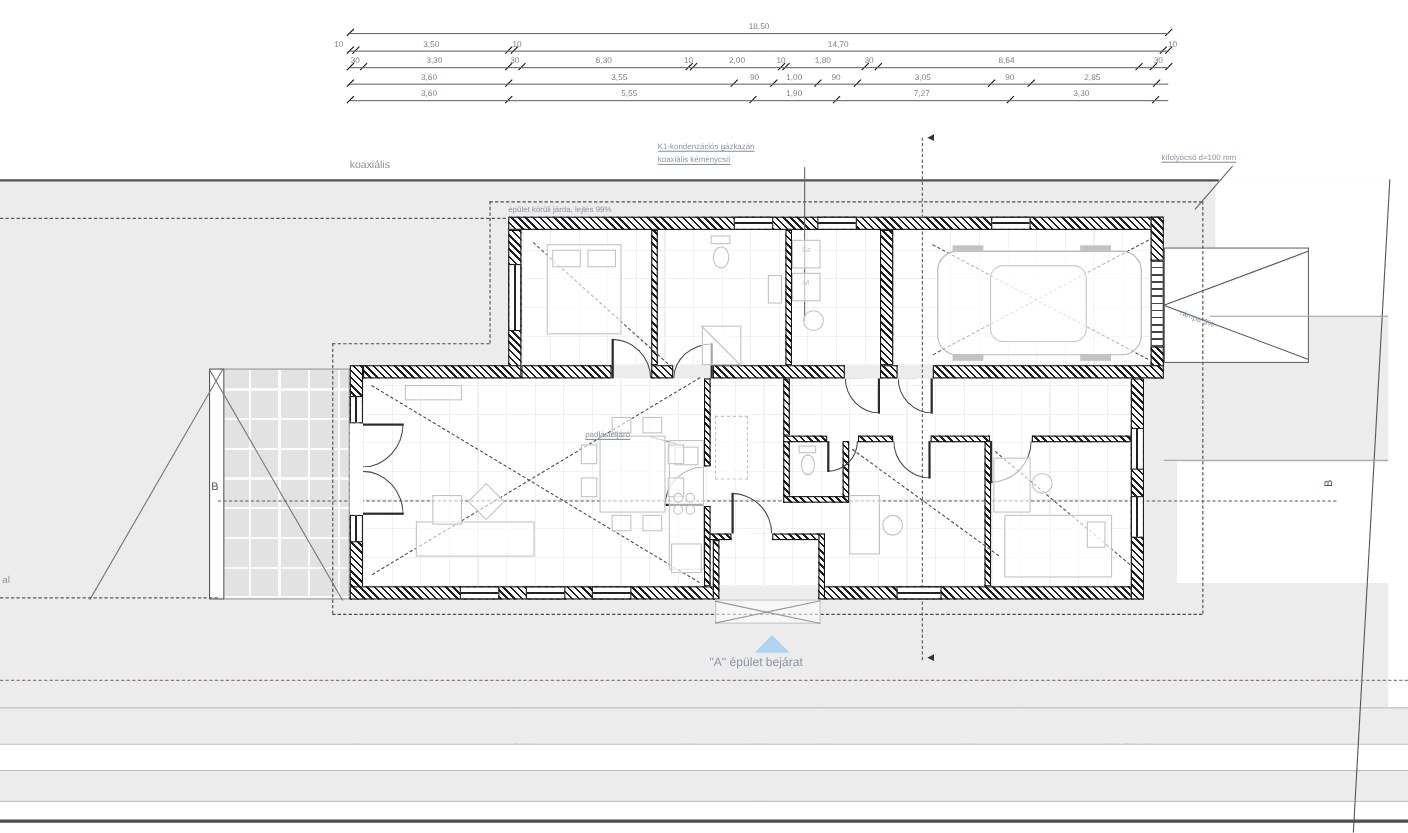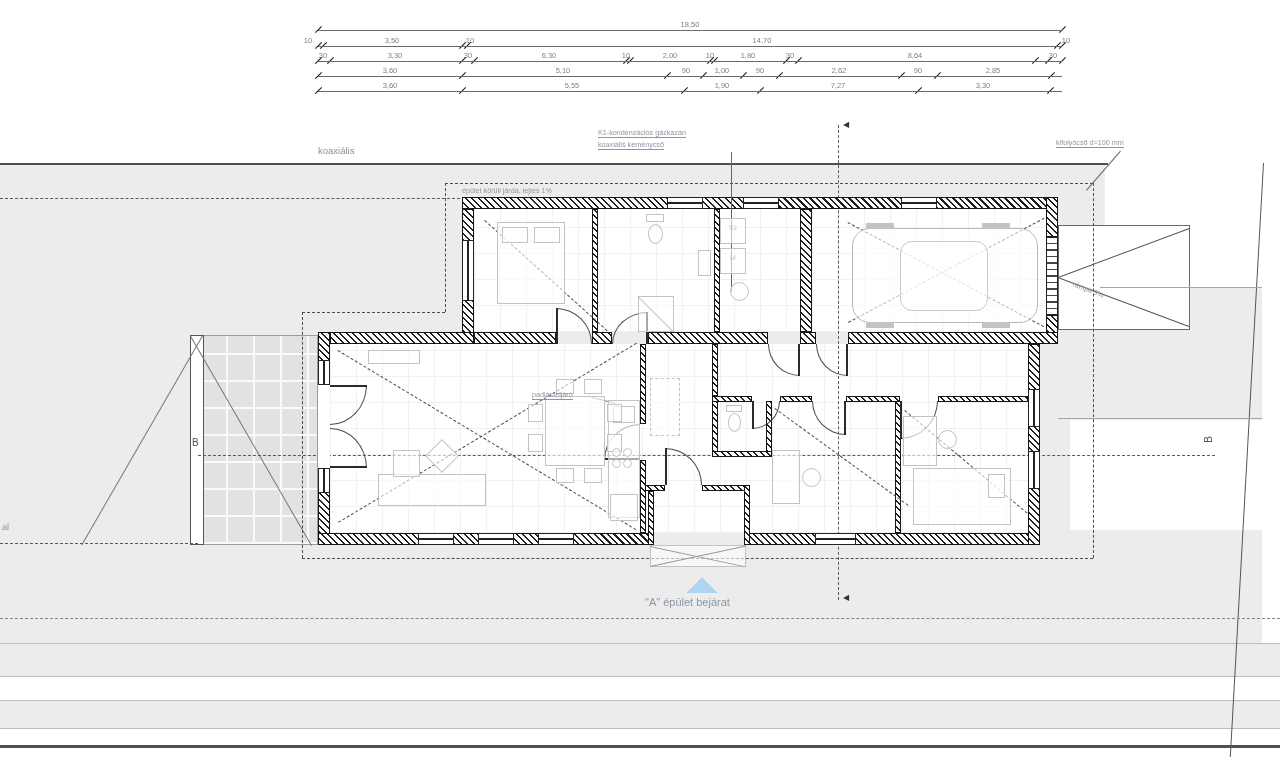--- a/index.html
+++ b/index.html
@@ -403,25 +403,25 @@
     <div class="abs dim" style="left: 390px; top: 89px;">3,60</div>
     <div class="abs tick" style="left: 1045.5px; top: 90px;"></div>
     <div class="abs tick" style="left: 913.5px; top: 90px;"></div>
     <div class="abs tick" style="left: 755.5px; top: 90px;"></div>
     <div class="abs tick" style="left: 679.5px; top: 90px;"></div>
     <div class="abs tick" style="left: 457.5px; top: 90px;"></div>
     <div class="abs tick" style="left: 313.5px; top: 90px;"></div>
     <div class="abs dl-h" style="left: 318px; top: 91px; width: 744px; height: 0px;"></div>
     <div class="abs dim" style="left: 993px; top: 74px;">2,85</div>
     <div class="abs dim" style="left: 918px; top: 74px;">90</div>
-    <div class="abs dim" style="left: 839px; top: 74px;">2,62</div>
+    <div class="abs dim" style="left: 839px; top: 74px;">3,05</div>
     <div class="abs dim" style="left: 760px; top: 74px;">90</div>
     <div class="abs dim" style="left: 722px; top: 74px;">1,00</div>
     <div class="abs dim" style="left: 686px; top: 74px;">90</div>
-    <div class="abs dim" style="left: 563px; top: 74px;">5,10</div>
+    <div class="abs dim" style="left: 563px; top: 74px;">3,55</div>
     <div class="abs dim" style="left: 390px; top: 74px;">3,60</div>
     <div class="abs tick" style="left: 1046.5px; top: 75px;"></div>
     <div class="abs tick" style="left: 932.5px; top: 75px;"></div>
     <div class="abs tick" style="left: 896.5px; top: 75px;"></div>
     <div class="abs tick" style="left: 774.5px; top: 75px;"></div>
     <div class="abs tick" style="left: 738.5px; top: 75px;"></div>
     <div class="abs tick" style="left: 698.5px; top: 75px;"></div>
     <div class="abs tick" style="left: 662.5px; top: 75px;"></div>
     <div class="abs tick" style="left: 457.5px; top: 75px;"></div>
     <div class="abs tick" style="left: 313.5px; top: 75px;"></div>
@@ -688,21 +688,21 @@
     <div class="abs dl-h" style="left: 650px; top: 546px; width: 98px; height: 0px; transform: rotate(12deg); transform-origin: 0px 0px; border-top: 1px solid rgb(153, 153, 153);"></div>
     <div class="abs dl-h" style="left: 650px; top: 566px; width: 98px; height: 0px; transform: rotate(-12deg); transform-origin: 0px 0px; border-top: 1px solid rgb(153, 153, 153);"></div>
     <div class="abs f" style="left: 852px; top: 228px; width: 186px; height: 95px; border-radius: 18px; border-color: rgb(185, 185, 185);"></div>
     <div class="abs f" style="left: 900px; top: 241px; width: 88px; height: 70px; border-radius: 12px; border-color: rgb(201, 201, 201);"></div>
     <div class="abs fln" style="left: 866px; top: 223px; width: 28px; height: 6px;"></div>
     <div class="abs fln" style="left: 866px; top: 322px; width: 28px; height: 6px;"></div>
     <div class="abs fln" style="left: 982px; top: 223px; width: 28px; height: 6px;"></div>
     <div class="abs fln" style="left: 982px; top: 322px; width: 28px; height: 6px;"></div>
 
   <span class="abs ann" style="left:318px;top:146px;font-size:9.5px;color:#8d8d8d;">koaxiális</span>
-  <span class="abs ann" style="left:462px;top:187px;">épület körüli járda, lejtés 1%</span>
+  <span class="abs ann" style="left:462px;top:187px;">épület körüli járda, lejtés 99%</span>
   <span class="abs ann u" style="left:598px;top:129px;">K1-kondenzációs gázkazán</span>
   <span class="abs ann u" style="left:598px;top:141px;">koaxiális kéménycső</span>
   <span class="abs ann u" style="left:1056px;top:139px;">kifolyócső d=100 mm</span>
   <span class="abs ann" style="left:1072px;top:286px;transform:rotate(21deg);">rámpa 9%</span>
   <span class="abs ann u" style="left:532px;top:391px;">padlásfeljáró</span>
   <span class="abs ann big" style="left:645px;top:597px;">"A" épület bejárat</span>
   <span class="abs ann" style="left:2px;top:523px;font-size:9px;">al</span>
   <span class="abs secb" style="left:192px;top:437px;">B</span>
   <span class="abs secb" style="left:1205px;top:434px;transform:rotate(-90deg);">B</span>
   <span class="abs arrow" style="left:843px;top:121px;">◀</span>

